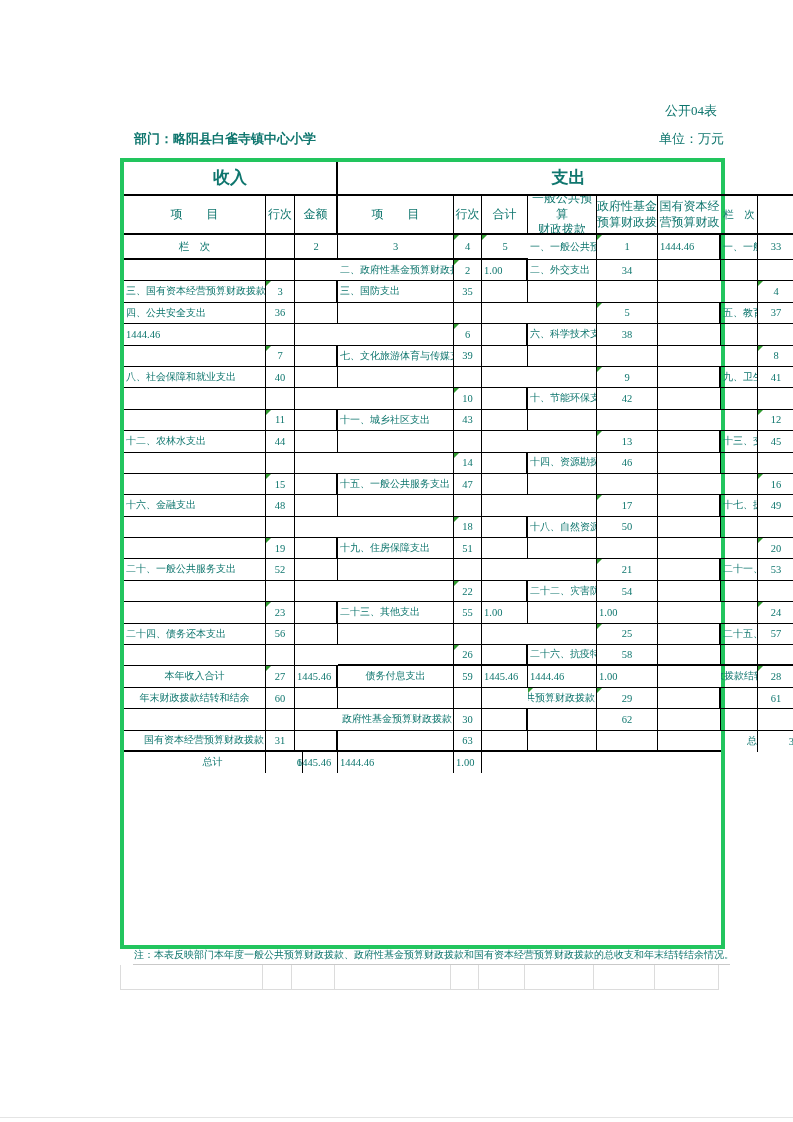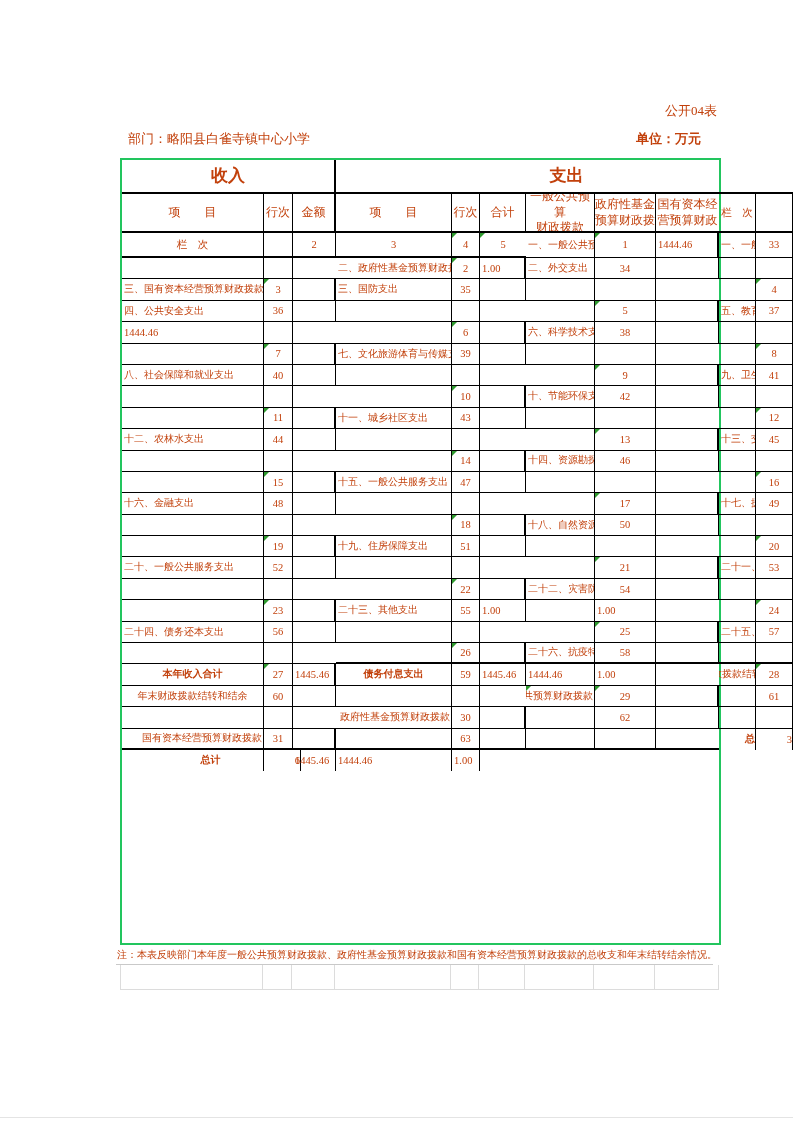--- a/index.html
+++ b/index.html
@@ -1,45 +1,45 @@
 <!DOCTYPE html>
 <html><head>
 <meta charset="utf-8">
 <style>
   html,body{margin:0;padding:0;background:#ffffff;}
   .page{position:relative;width:793px;height:1122px;background:#ffffff;overflow:hidden;
-        font-family:"Liberation Serif","DejaVu Serif",serif;color:#c2410c;}
+        font-family:"Liberation Serif","DejaVu Serif",serif;color:#0f766e;}
   .toplabel{position:absolute;white-space:nowrap;font-size:13px;}
   #form-code{top:102px;right:76px;}
-  #dept{top:130px;left:128px;font-weight:normal;}
-  #unit{top:130px;right:92px;font-weight:bold;}
+  #dept{top:130px;left:134px;font-weight:bold;}
+  #unit{top:130px;right:69px;font-weight:normal;}
 
   #budget-table{position:absolute;left:120px;top:158px;width:597px;height:783px;
-                border:2px solid #22c55e;box-sizing:content-box;}
+                border:4px solid #22c55e;box-sizing:content-box;}
   #grid{display:grid;width:597px;height:783px;
         grid-template-columns:142px 29px 43px 116px 28px 46px 69px 61px 63px;
         grid-template-rows:34px 39px 25px;grid-auto-rows:21.4px;}
   .c{position:relative;box-sizing:border-box;border-right:1px solid #000;border-bottom:1px solid #000;
      display:flex;align-items:center;overflow:hidden;white-space:nowrap;font-size:10px;line-height:1.05;}
   .lastcol{border-right:none;}
   .bb2{border-bottom-width:2px;}
   .bb0{border-bottom:none;padding-left:36px;}
   .br2{border-right-width:2px;}
   .al{justify-content:flex-start;padding-left:2px;}
   .ac{justify-content:center;text-align:center;}
   .ar{justify-content:flex-end;padding-right:1px;}
-  .bold{font-weight:bold;}
+  .bold{font-weight:normal;}
   .sec{font-size:17px;font-weight:bold;justify-content:center;}
   .hdr{font-size:12px;justify-content:center;text-align:center;white-space:pre-line;line-height:1.3;}
   .num{font-size:10.5px;}
   .span3{grid-column:1 / span 3;}
   .span6{grid-column:4 / span 9;}
   .tri-icon{position:absolute;top:0;left:0;width:0;height:0;
             border-top:5px solid #2f9a2f;border-right:5px solid transparent;}
-  #note-row{position:absolute;left:116px;top:945px;width:597px;height:20px;line-height:20px;
+  #note-row{position:absolute;left:133px;top:945px;width:597px;height:20px;line-height:20px;
             font-size:10px;white-space:nowrap;overflow:hidden;border-bottom:1px solid #c9c9c9;
             box-sizing:border-box;padding-left:1px;}
   #ghost-row{position:absolute;left:120px;top:965px;width:597px;height:24px;display:grid;
              grid-template-columns:142px 29px 43px 116px 28px 46px 69px 61px 63px;
              border:1px solid #dcdcdc;border-top:none;box-sizing:content-box;}
   .gcell{box-sizing:border-box;border-right:1px solid #dcdcdc;}
   .gcell:last-child{border-right:none;}
   #bottom-line{position:absolute;left:0;top:1117px;width:793px;height:1px;background:#e4e4e4;}
 </style>
 </head>

